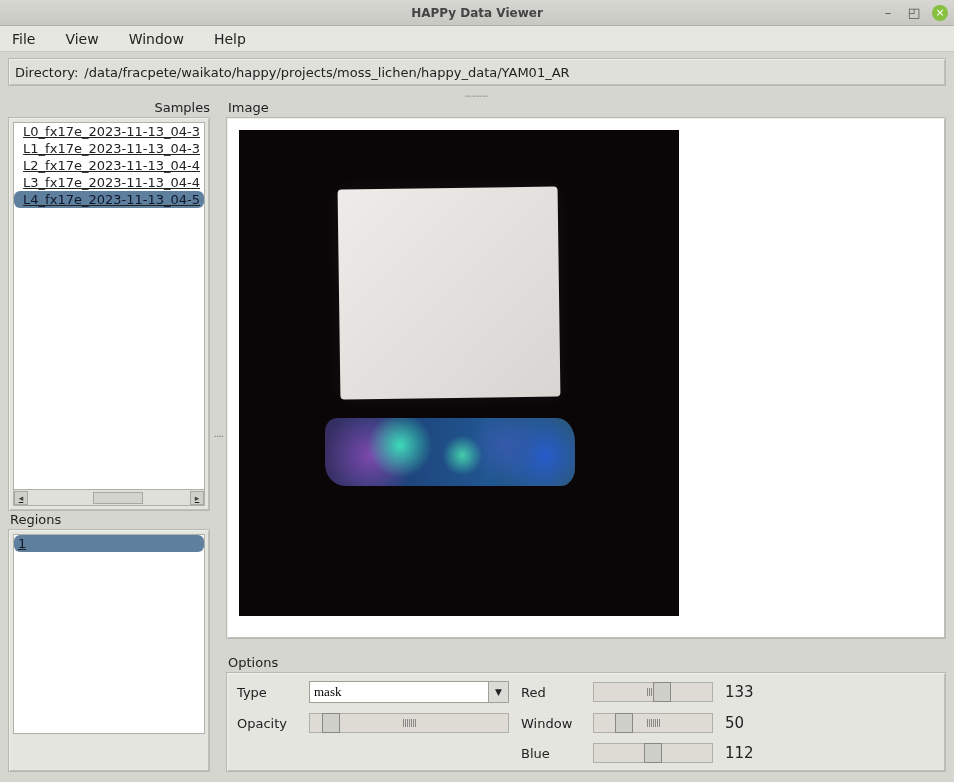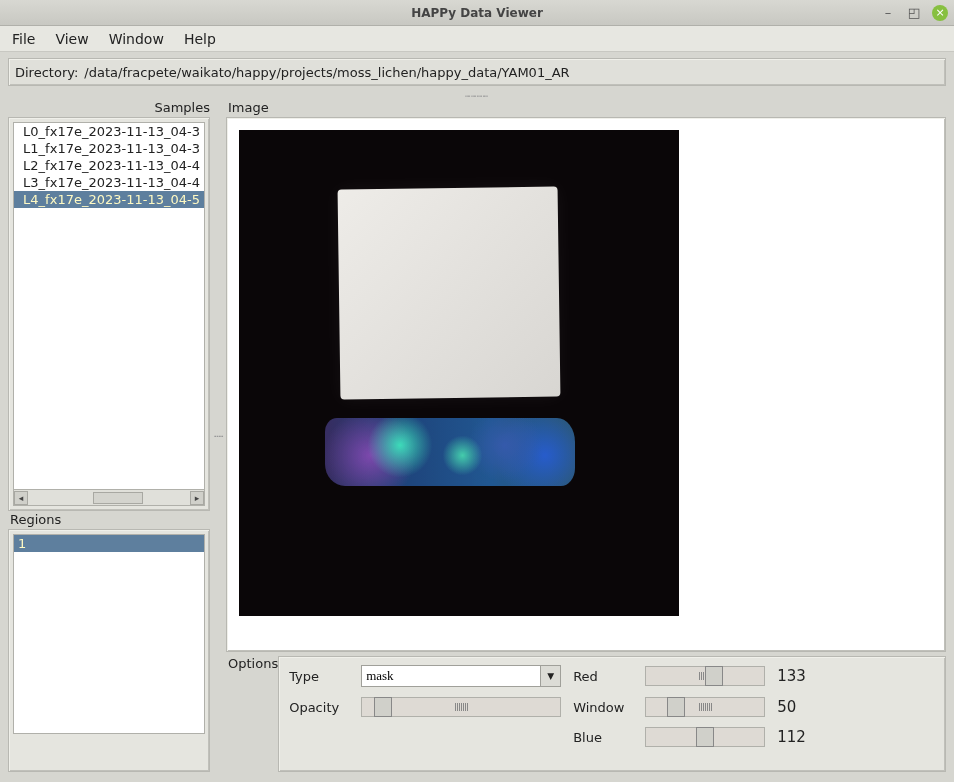--- a/index.html
+++ b/index.html
@@ -51,21 +51,21 @@
     color:#fff; font-size:11px;
   }
   
   .menubar {
     height: 26px;
     background: #e7e7e1;
     border-bottom: 1px solid #c8c8c2;
     display: flex;
     align-items: center;
     padding: 0 8px;
-    gap: 12px;
+    gap: 22px;
     font-size: 14px;
   }
   .menuitem { cursor: pointer; padding: 2px 4px; }
   
   .dir-row {
     margin: 6px 8px;
     border: 1px solid #b8b8b2;
     background: #e0e0da;
     height: 28px;
     display: flex;
@@ -96,39 +96,41 @@
   }
   .section-label {
     font-size: 13px;
     margin: 0 0 2px 2px;
   }
   .panel {
     border: 1px solid #b8b8b2;
     background: #e5e5df;
     box-shadow: inset 1px 1px 0 #f0f0ea, inset -1px -1px 0 #c0c0ba;
     padding: 4px;
+    text-decoration: underline;
   }
   .listbox {
     background: #fff;
     border: 1px solid #b0b0aa;
     height: 100%;
     overflow: hidden;
     font-size: 13px;
   }
   .listbox-inner {
     white-space: nowrap;
   }
   .list-item {
     padding: 1px 4px;
     cursor: pointer;
     color: #222;
   }
   .list-item.selected {
     background: #5e7f9e;
-    color: #fef9c3;
+    color: #0f172a;
+    border-radius: 6px;
   }
   .samples-panel { height: 408px; display:flex; flex-direction:column;text-align:right; }
   .samples-list-wrap { flex:1; position:relative; }
   .hscroll {
     height: 16px;
     background: #e0e0da;
     border: 1px solid #b0b0aa;
     border-top: none;
     position: relative;
     display:flex; align-items:center;
@@ -145,21 +147,21 @@
   .hscroll .thumb {
     position:absolute; left:40%; width:50px; height:12px; top:1px;
     background:#d4d4ce; border:1px solid #a8a8a2;
   }
   .regions-panel { flex:1; display:flex; flex-direction:column; }
   
   .rightcol {
     flex:1;
     display:flex;
     flex-direction:column;
-    gap:4px;
+    gap:16px;
   }
   .vgrip {
     width:8px;
     display:flex;align-items:center;justify-content:center;
     color:#999;font-size:8px;writing-mode:vertical-rl;
   }
   .image-panel {
     height: 552px;
     display:flex; flex-direction:column;
   }
@@ -198,21 +200,21 @@
       radial-gradient(circle at 72% 40%, #3f5da0 0%, transparent 20%),
       radial-gradient(circle at 18% 55%, #7a4fa2 0%, transparent 22%),
       radial-gradient(circle at 88% 55%, #335fbb 0%, transparent 22%),
       linear-gradient(90deg,#3d3560,#2a4a78,#2d5a8a,#365a6a);
     border-radius: 12px 18px 14px 20px / 14px 24px 18px 22px;
     filter: contrast(1.1) saturate(1.1);
     mix-blend-mode: normal;
   }
   .options-panel {
     flex:1;
-    display:flex; 
+    display:flex; flex-direction:column;
   }
   .options-body {
     flex:1;
     border:1px solid #b8b8b2;
     background:#e5e5df;
     box-shadow: inset 1px 1px 0 #f0f0ea, inset -1px -1px 0 #c0c0ba;
     padding:8px 10px;
     display:grid;
     grid-template-columns: 60px 200px 60px 120px 40px;
     column-gap:12px;

